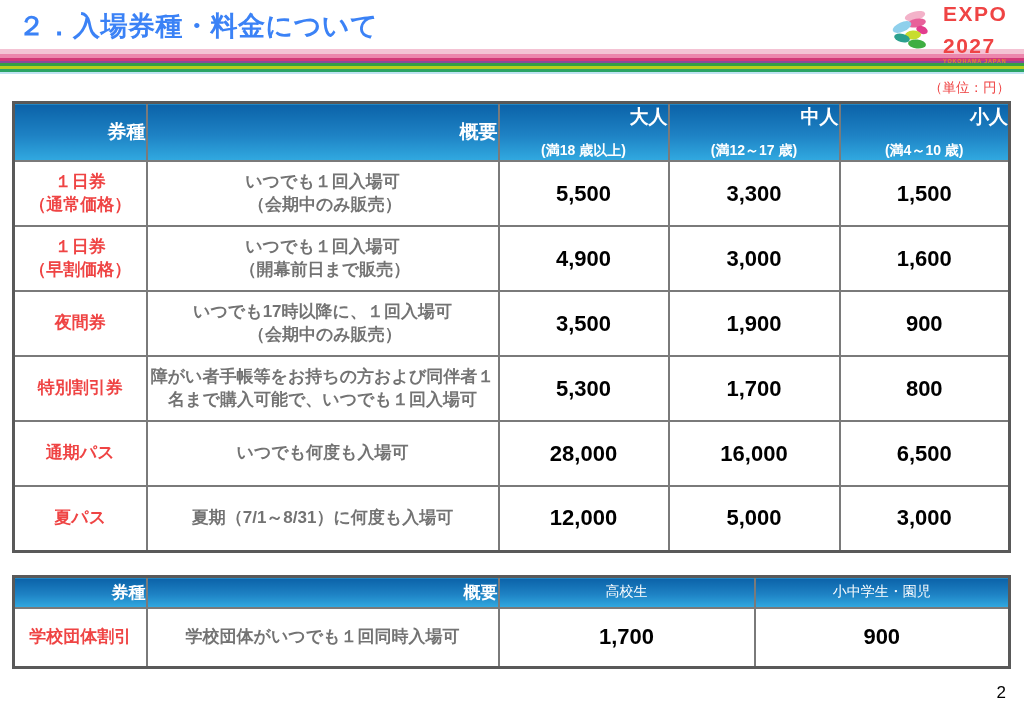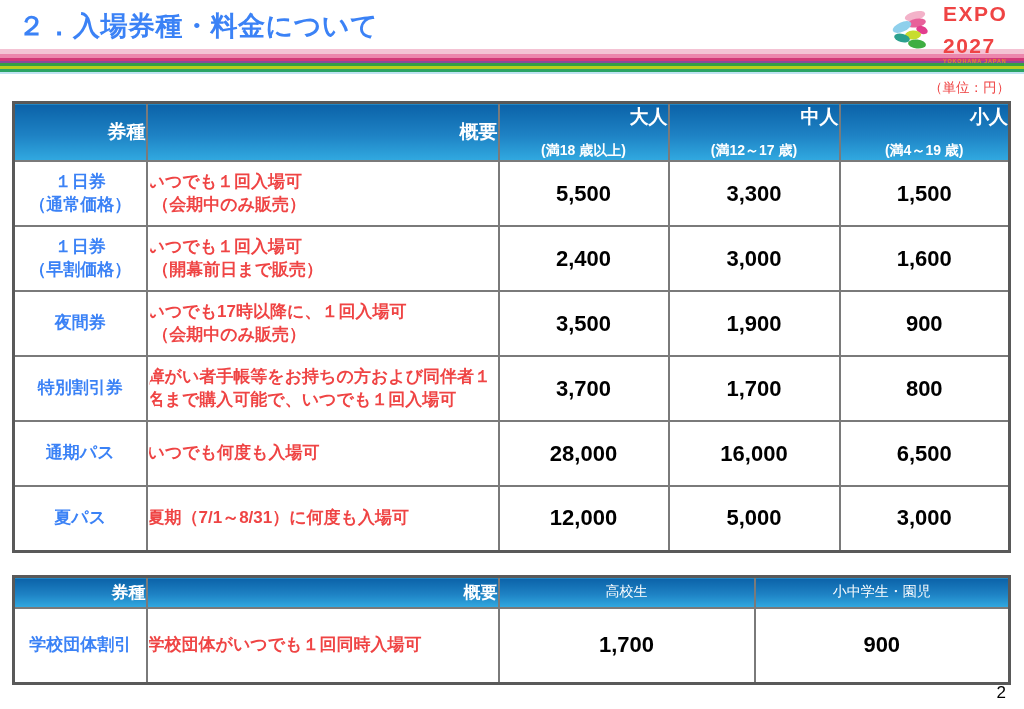--- a/index.html
+++ b/index.html
@@ -38,31 +38,31 @@
   .price th,.price td{border:2px solid #7a7a7a;padding:0;overflow:hidden;}
   .price thead th{
     background:linear-gradient(180deg,#0b62a8 0%,#1e82c4 55%,#31a9e0 100%);
     color:#ffffff;vertical-align:middle;
   }
   table.main{top:101px;}
   table.main thead tr{height:58px;}
   table.main tbody tr{height:65px;}
   table.school{top:575px;}
   table.school thead tr{height:31px;}
-  table.school tbody tr{height:76px;}
+  table.school tbody tr{height:60px;}
   .h-label{font-size:19px;font-weight:bold;text-align:right;}
   .h-sub{font-size:14px;font-weight:bold;margin-top:12px;}
   .h-small{font-size:14px;font-weight:normal;}
   .cell-type{
     font-weight:bold;font-size:17px;text-align:center;vertical-align:middle;
-    white-space:pre-line;line-height:1.35;color:#3b82f6;
+    white-space:pre-line;line-height:1.35;color:#ef4444;
   }
   .cell-summary{
-    font-weight:bold;font-size:17px;text-align:left;vertical-align:middle;
-    padding:2px 6px 2px 8px;white-space:pre-wrap;line-height:1.35;color:#ef4444;border-radius:32px;
+    font-weight:bold;font-size:17px;text-align:center;vertical-align:middle;
+    padding:2px 6px 2px 8px;white-space:pre-wrap;line-height:1.35;color:#737373;
   }
   .cell-price{font-weight:bold;font-size:22px;text-align:center;vertical-align:middle;color:#000;margin-left:7px;}
   
   .page-number{position:absolute;right:18px;bottom:6px;font-size:17px;color:#000;}
 </style>
 </head>
 <body>
 
 <div class="slide">
 
@@ -119,55 +119,55 @@
         <th>
           <div class="h-label">大人</div>
           <div class="h-sub">(満18 歳以上)</div>
         </th>
         <th>
           <div class="h-label">中人</div>
           <div class="h-sub">(満12～17 歳)</div>
         </th>
         <th>
           <div class="h-label">小人</div>
-          <div class="h-sub">(満4～19 歳)</div>
+          <div class="h-sub">(満4～10 歳)</div>
         </th>
       </tr>
     </thead>
     <tbody>
       <tr>
         <td class="cell-type">１日券
 （通常価格）</td>
         <td class="cell-summary">いつでも１回入場可
  （会期中のみ販売）</td>
         <td class="cell-price">5,500</td>
         <td class="cell-price">3,300</td>
         <td class="cell-price">1,500</td>
       </tr>
       <tr>
         <td class="cell-type">１日券
 （早割価格）</td>
         <td class="cell-summary">いつでも１回入場可
  （開幕前日まで販売）</td>
-        <td class="cell-price">2,400</td>
+        <td class="cell-price">4,900</td>
         <td class="cell-price">3,000</td>
         <td class="cell-price">1,600</td>
       </tr>
       <tr>
         <td class="cell-type">夜間券</td>
         <td class="cell-summary">いつでも17時以降に、１回入場可
  （会期中のみ販売）</td>
         <td class="cell-price">3,500</td>
         <td class="cell-price">1,900</td>
         <td class="cell-price">900</td>
       </tr>
       <tr>
         <td class="cell-type">特別割引券</td>
         <td class="cell-summary">障がい者手帳等をお持ちの方および同伴者１名まで購入可能で、いつでも１回入場可</td>
-        <td class="cell-price">3,700</td>
+        <td class="cell-price">5,300</td>
         <td class="cell-price">1,700</td>
         <td class="cell-price">800</td>
       </tr>
       <tr>
         <td class="cell-type">通期パス</td>
         <td class="cell-summary">いつでも何度も入場可</td>
         <td class="cell-price">28,000</td>
         <td class="cell-price">16,000</td>
         <td class="cell-price">6,500</td>
       </tr>

